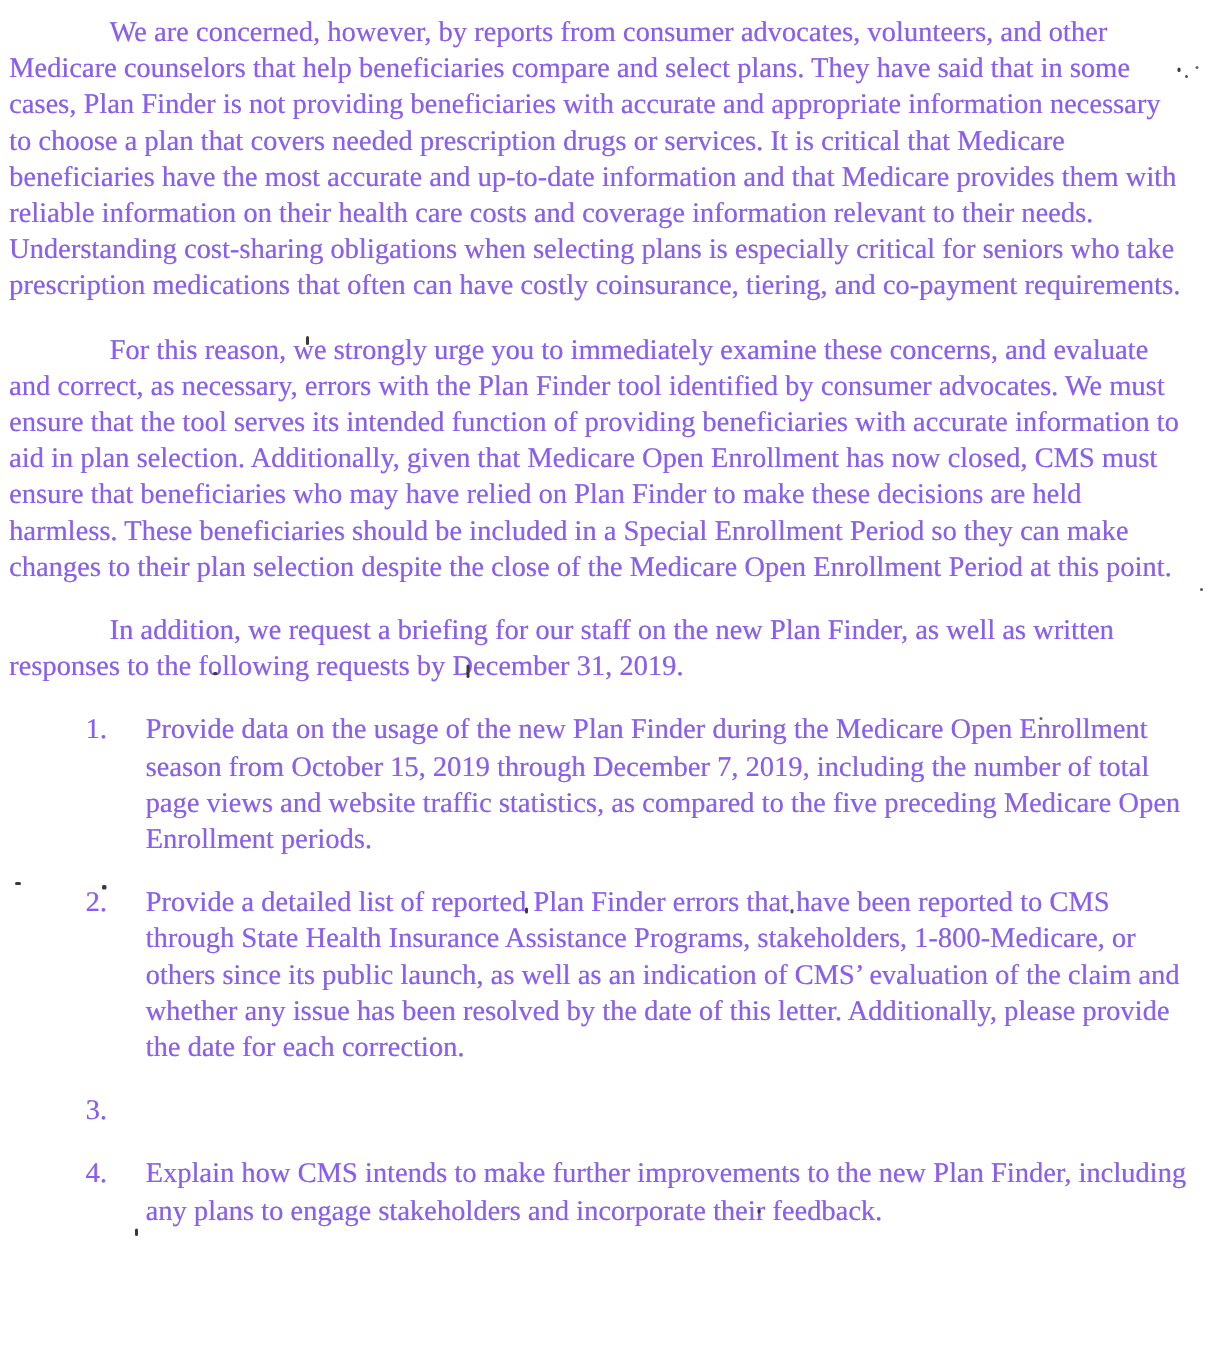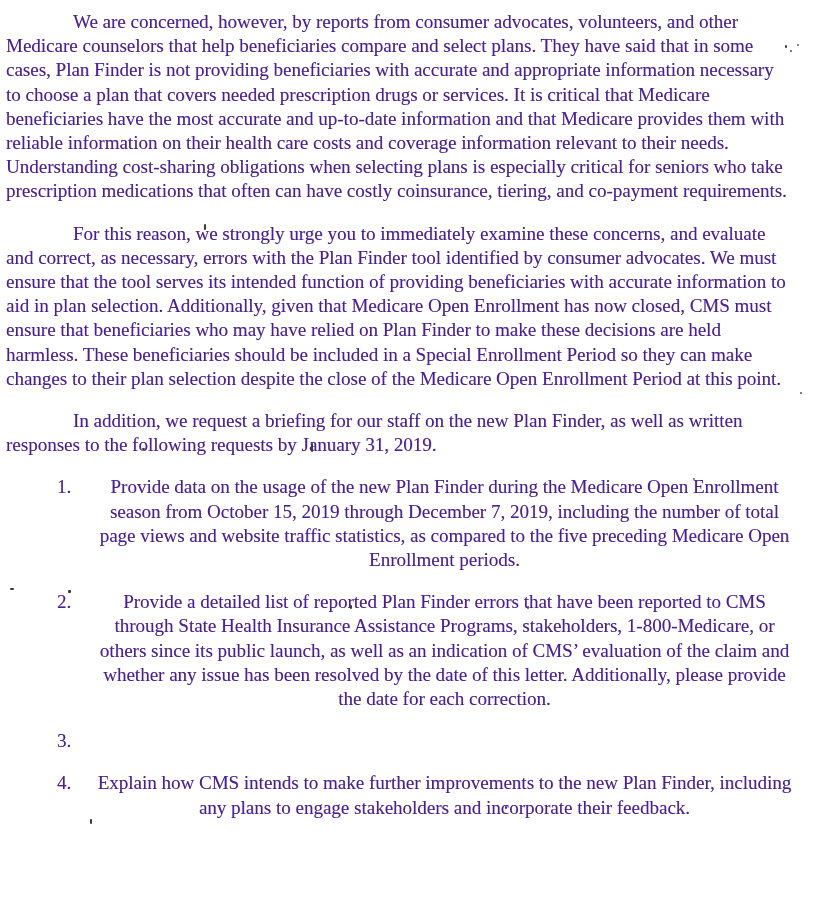--- a/index.html
+++ b/index.html
@@ -35,21 +35,20 @@
     display: flex;
     align-items: flex-start;
     margin: 0 0 18px 0;
   }
   .list-num {
     flex: 0 0 40px;
     margin-left: 51px;
   }
   .list-text {
     flex: 1 1 auto;
-    text-align: center;
   }
   
   .speck {
     position: absolute;
     background: #3a3a3a;
     border-radius: 1px;
   }
   .s1  { left:785px; top:45px;  width:2px; height:3px; }
   .s2  { left:790px; top:50px;  width:2px; height:2px; background:#555; }
   .s3  { left:797px; top:44px;  width:2px; height:2px; background:#666; }
@@ -61,27 +60,27 @@
   .s9  { left:10px;  top:588px; width:4px; height:2px; }
   .s10 { left:68px;  top:590px; width:3px; height:3px; }
   .s11 { left:350px; top:605px; width:2px; height:4px; }
   .s12 { left:527px; top:606px; width:2px; height:3px; background:#555; }
   .s13 { left:505px; top:806px; width:2px; height:3px; }
   .s14 { left:90px;  top:819px; width:2px; height:5px; }
 </style>
 </head>
 <body>
 
-<div class="page" style="background: rgb(255, 255, 255); color: #4c1d95;">
+<div class="page" style="background: rgb(255, 255, 255); color: #8b5cf6;">
 
   <p class="para">We are concerned, however, by reports from consumer advocates, volunteers, and other Medicare counselors that help beneficiaries compare and select plans.  They have said that in some cases, Plan Finder is not providing beneficiaries with accurate and appropriate information necessary to choose a plan that covers needed prescription drugs or services.  It is critical that Medicare beneficiaries have the most accurate and up-to-date information and that Medicare provides them with reliable information on their health care costs and coverage information relevant to their needs.  Understanding cost-sharing obligations when selecting plans is especially critical for seniors who take prescription medications that often can have costly coinsurance, tiering, and co-payment requirements.</p>
 
   <p class="para">For this reason, we strongly urge you to immediately examine these concerns, and evaluate and correct, as necessary, errors with the Plan Finder tool identified by consumer advocates.  We must ensure that the tool serves its intended function of providing beneficiaries with accurate information to aid in plan selection.  Additionally, given that Medicare Open Enrollment has now closed, CMS must ensure that beneficiaries who may have relied on Plan Finder to make these decisions are held harmless.  These beneficiaries should be included in a Special Enrollment Period so they can make changes to their plan selection despite the close of the Medicare Open Enrollment Period at this point.</p>
 
-  <p class="para">In addition, we request a briefing for our staff on the new Plan Finder, as well as written responses to the following requests by January 31, 2019.</p>
+  <p class="para">In addition, we request a briefing for our staff on the new Plan Finder, as well as written responses to the following requests by December 31, 2019.</p>
 
   <div class="request-list">
 
     <div class="list-item">
       <span class="list-num">1.</span>
       <span class="list-text">Provide data on the usage of the new Plan Finder during the Medicare Open Enrollment season from October 15, 2019 through December 7, 2019, including the number of total page views and website traffic statistics, as compared to the five preceding Medicare Open Enrollment periods.</span>
     </div>
 
     <div class="list-item">
       <span class="list-num">2.</span>

